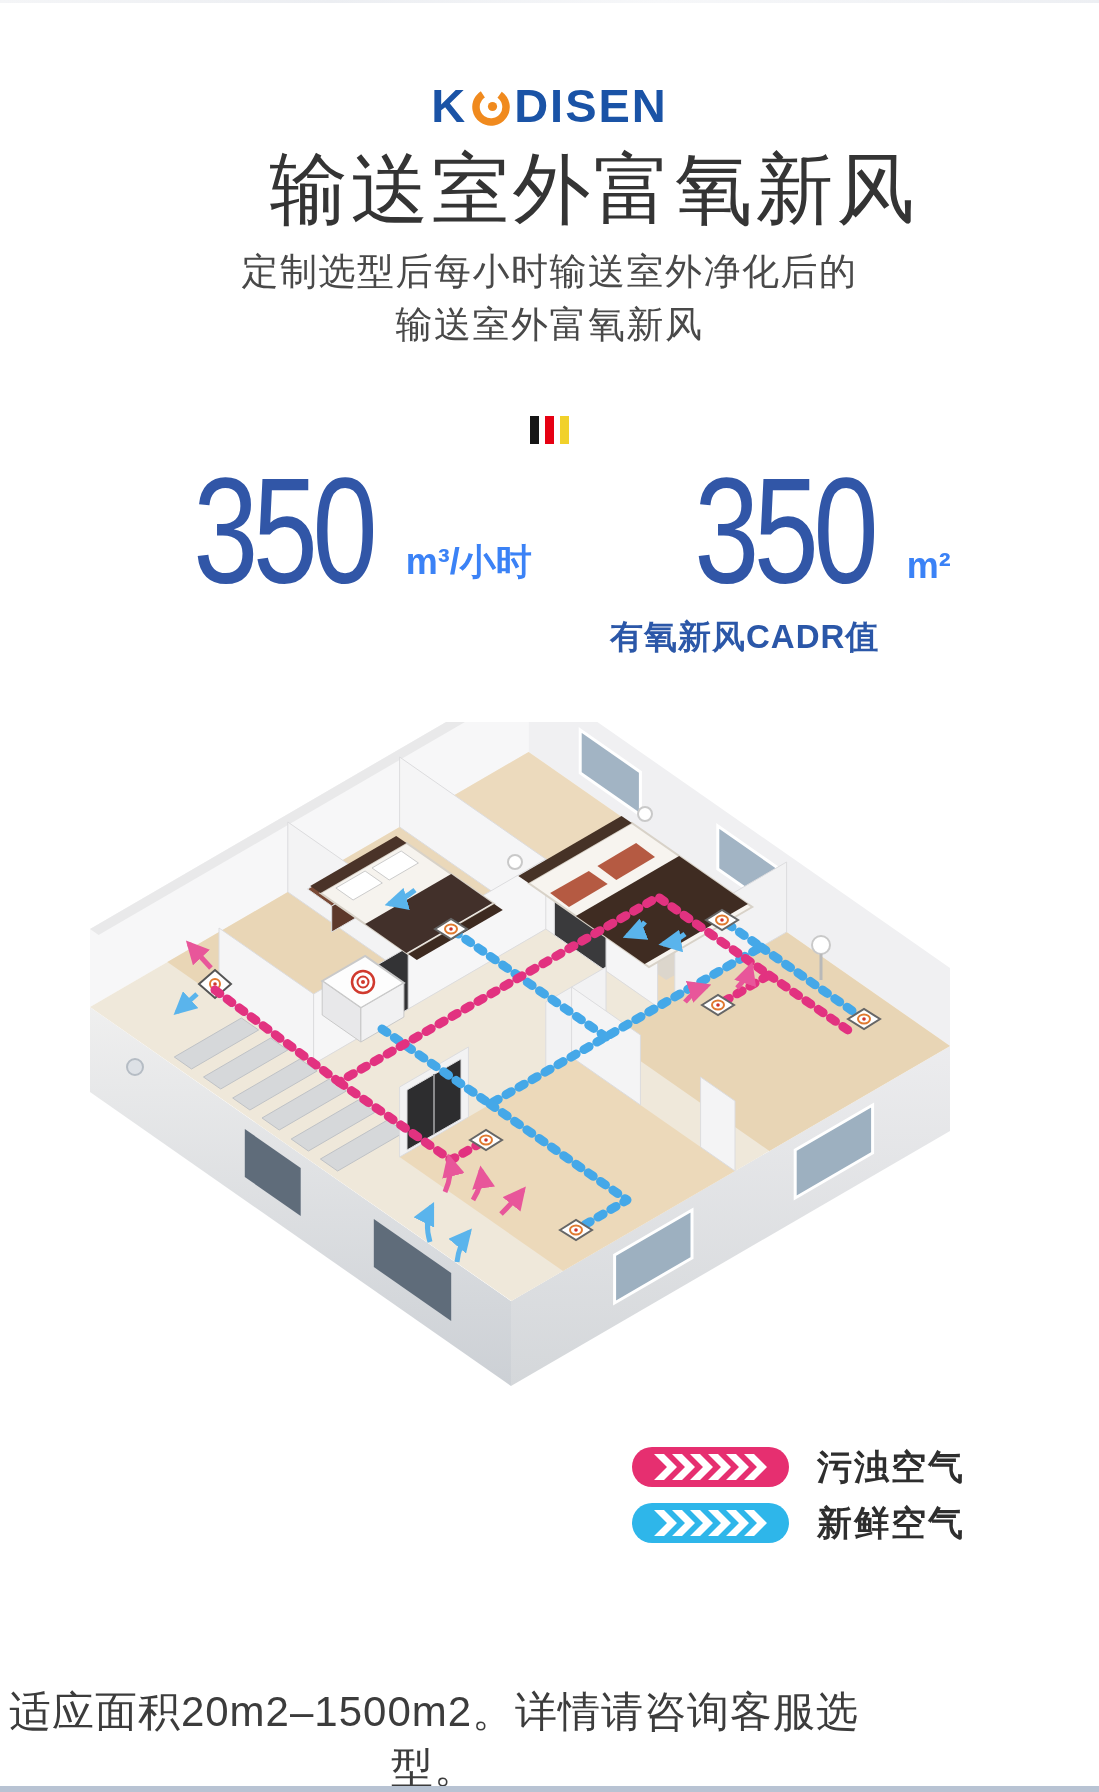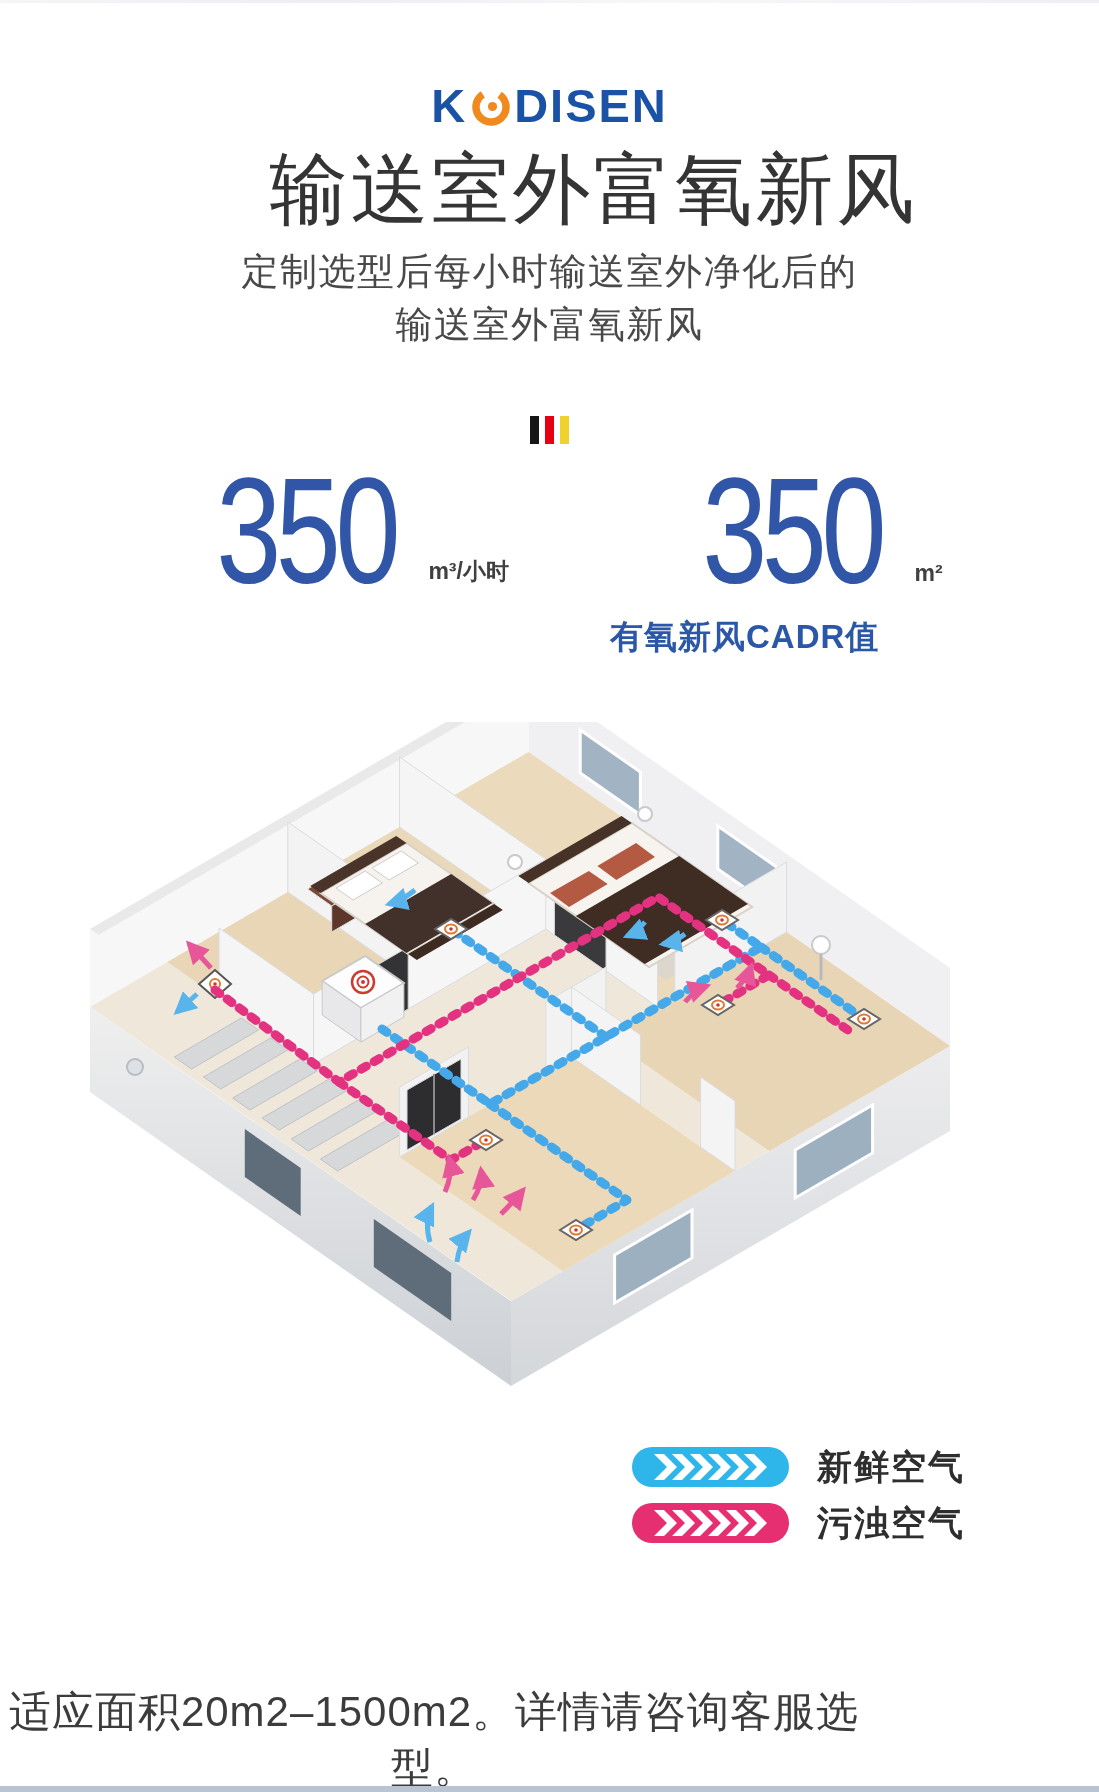--- a/index.html
+++ b/index.html
@@ -22,21 +22,21 @@
          font-size:37px;color:#494949;letter-spacing:1.5px;line-height:1.42;}
 
   
   .flag{position:absolute;left:0;top:416px;width:1099px;display:flex;justify-content:center;}
 
   
   .stat{position:absolute;width:400px;text-align:left;}
   .stat .numrow{display:flex;align-items:flex-end;justify-content:center;height:135px;}
   .stat .num{font-size:150px;line-height:0.82;font-weight:200;color:#3156a7;
              letter-spacing:-7px;transform:scale(0.78,1);transform-origin:center bottom;}
-  .stat .unit{font-size:23px;font-weight:600;color:#404040;padding:0 0 6px 8px;letter-spacing:0;}
+  .stat .unit{font-size:36px;font-weight:600;color:#3b82f6;padding:0 0 6px 8px;letter-spacing:0;}
   .stat .lbl{margin-top:22px;font-size:33px;font-weight:700;color:#2b57a8;letter-spacing:1px;}
   .stat-left{left:150px;top:458px;}
   .stat-right{left:610px;top:458px;}
 
   
   .house{position:absolute;left:85px;top:722px;width:870px;height:740px;}
 
   
   .legend{position:absolute;left:632px;top:1447px;}
   .legend .lrow{display:flex;align-items:center;margin-bottom:16px;height:40px;}
@@ -279,44 +279,44 @@
         <path d="M 560,200 q -8,10 -18,14" stroke="#5ab4ec" marker-end="url(#mblue)"></path>
         <path d="M 600,212 q -10,8 -22,10" stroke="#5ab4ec" marker-end="url(#mblue)"></path>
         <path d="M 330,168 q -12,10 -26,14" stroke="#5ab4ec" marker-end="url(#mblue)"></path>
       </g>
     </svg>
   </div>
 
   <div class="legend">
     <div class="lrow">
       <svg width="157" height="40" viewBox="0 0 157 40">
+        <rect x="0" y="0" width="157" height="40" rx="20" fill="#e62f70"></rect>
+        <g fill="#ffffff">
+          <path d="M22,7 L32,7 L45,20 L32,33 L22,33 L35,20 Z"></path>
+          <path d="M40,7 L50,7 L63,20 L50,33 L40,33 L53,20 Z"></path>
+          <path d="M58,7 L68,7 L81,20 L68,33 L58,33 L71,20 Z"></path>
+          <path d="M76,7 L86,7 L99,20 L86,33 L76,33 L89,20 Z"></path>
+          <path d="M94,7 L104,7 L117,20 L104,33 L94,33 L107,20 Z"></path>
+          <path d="M112,7 L122,7 L135,20 L122,33 L112,33 L125,20 Z"></path>
+        </g>
+      </svg>
+      <span class="lbl">污浊空气</span>
+    </div>
+    <div class="lrow">
+      <svg width="157" height="40" viewBox="0 0 157 40">
         <rect x="0" y="0" width="157" height="40" rx="20" fill="#2eb6ea"></rect>
         <g fill="#ffffff">
           <path d="M22,7 L32,7 L45,20 L32,33 L22,33 L35,20 Z"></path>
           <path d="M40,7 L50,7 L63,20 L50,33 L40,33 L53,20 Z"></path>
           <path d="M58,7 L68,7 L81,20 L68,33 L58,33 L71,20 Z"></path>
           <path d="M76,7 L86,7 L99,20 L86,33 L76,33 L89,20 Z"></path>
           <path d="M94,7 L104,7 L117,20 L104,33 L94,33 L107,20 Z"></path>
           <path d="M112,7 L122,7 L135,20 L122,33 L112,33 L125,20 Z"></path>
         </g>
       </svg>
       <span class="lbl">新鲜空气</span>
     </div>
-    <div class="lrow">
-      <svg width="157" height="40" viewBox="0 0 157 40">
-        <rect x="0" y="0" width="157" height="40" rx="20" fill="#e62f70"></rect>
-        <g fill="#ffffff">
-          <path d="M22,7 L32,7 L45,20 L32,33 L22,33 L35,20 Z"></path>
-          <path d="M40,7 L50,7 L63,20 L50,33 L40,33 L53,20 Z"></path>
-          <path d="M58,7 L68,7 L81,20 L68,33 L58,33 L71,20 Z"></path>
-          <path d="M76,7 L86,7 L99,20 L86,33 L76,33 L89,20 Z"></path>
-          <path d="M94,7 L104,7 L117,20 L104,33 L94,33 L107,20 Z"></path>
-          <path d="M112,7 L122,7 L135,20 L122,33 L112,33 L125,20 Z"></path>
-        </g>
-      </svg>
-      <span class="lbl">污浊空气</span>
-    </div>
   </div>
 
   <div class="footer">适应面积20m2–1500m2。详情请咨询客服选型。</div>
 
   <div class="bottom-rule"></div>
 </div>
 
 </body></html>

